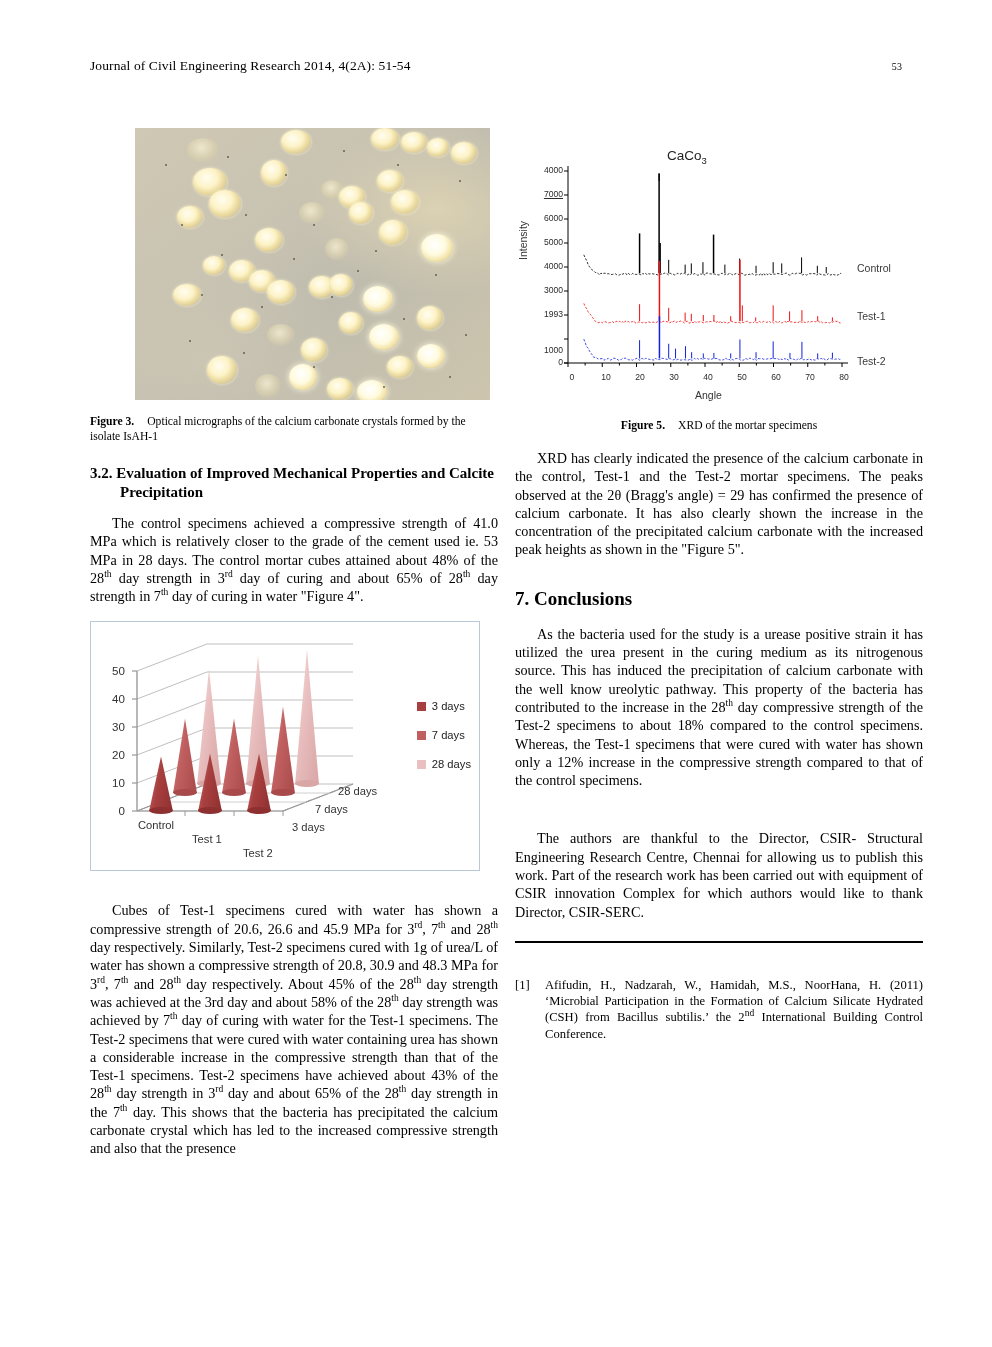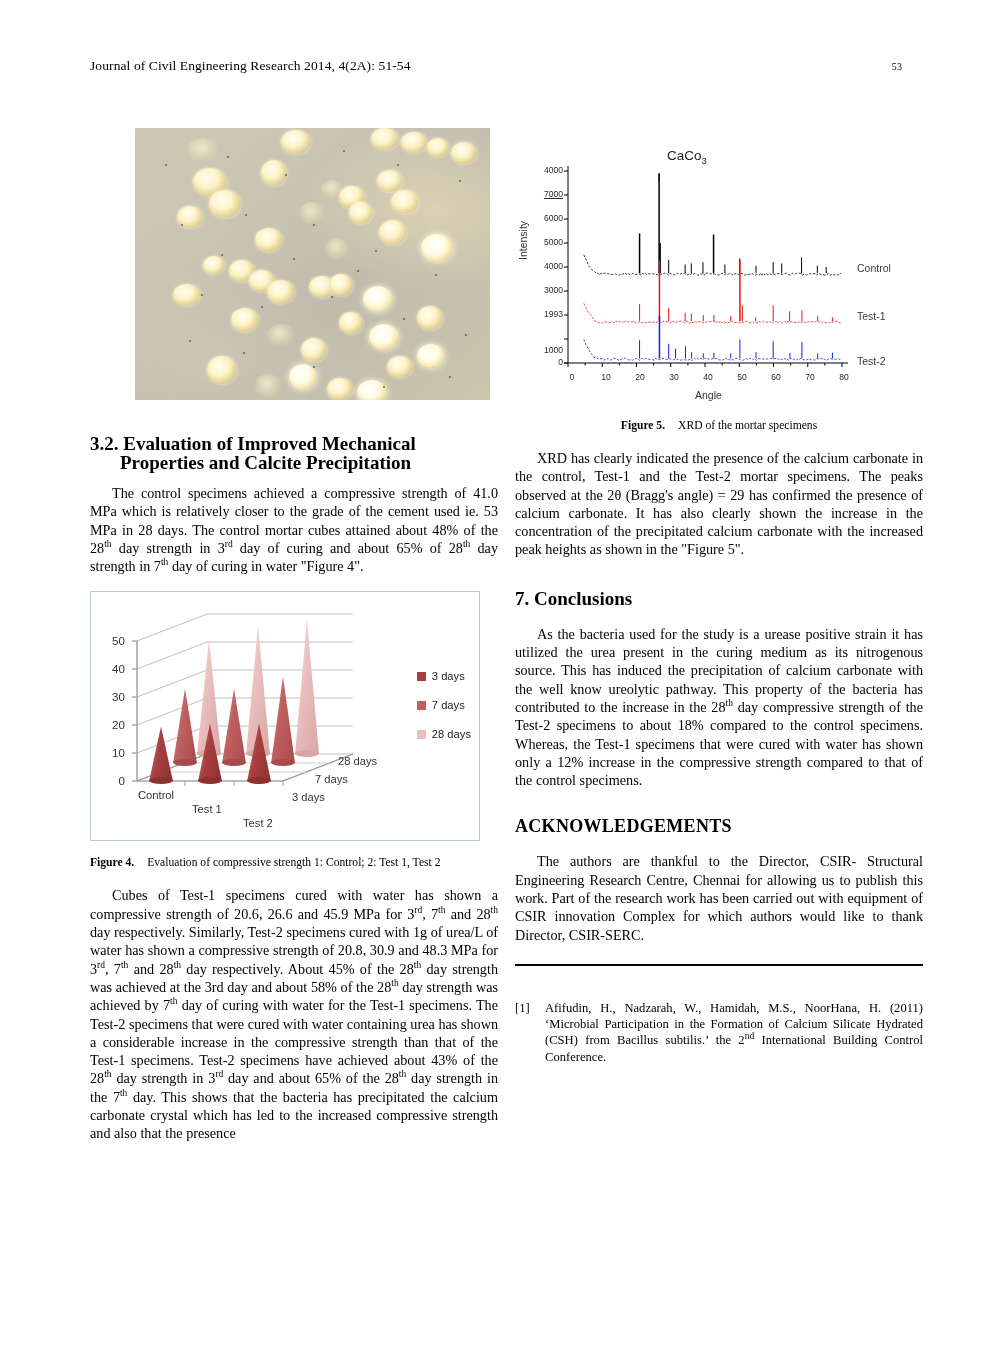--- a/index.html
+++ b/index.html
@@ -32,21 +32,21 @@
     font-size:14.2px;
     line-height:18.3px;
     text-align:justify;
     text-indent:22px;
     hyphens:none;
   }
   p.noind{text-indent:0;}
   sup{font-size:9.5px;vertical-align:super;line-height:0;}
 
   .sec-head{
-    font-size:19px;font-weight:bold;margin:0;
+    font-size:15px;font-weight:bold;margin:0;
     line-height:19px;
   }
   .sec-head-num{font-weight:bold;}
   .sec-head.indent2{padding-left:30px;text-indent:-30px;}
 
   .h-big{
     font-size:19px;font-weight:bold;margin:0;line-height:24px;
   }
   .h-caps{
     font-size:18px;font-weight:bold;margin:0;line-height:23px;
@@ -238,20 +238,23 @@
         <div class="speck" style="left:248px;top:258px;"></div>
         <div class="speck" style="left:314px;top:248px;"></div>
         <div class="speck" style="left:86px;top:126px;"></div>
         <div class="speck" style="left:158px;top:130px;"></div>
         <div class="speck" style="left:222px;top:142px;"></div>
       </div>
     </div>
 
     <div style="height:14px;"></div>
 
+    <p class="caption">
+      <span class="fignum">Figure 3.</span><span class="gap"></span><span>Optical micrographs of the calcium carbonate crystals formed by the isolate IsAH-1</span>
+    </p>
 
     <div style="height:20px;"></div>
 
     <p class="sec-head indent2">
       <span class="sec-head-num">3.2.</span>
       <span>Evaluation of Improved Mechanical Properties and Calcite Precipitation</span>
     </p>
 
     <div style="height:12px;"></div>
 
@@ -371,23 +374,20 @@
           <div class="li">
             <span class="sw" style="background:#e9bfbf;"></span>
             <span>28 days</span>
           </div>
         </div>
       </div>
     </div>
 
     <div style="height:14px;"></div>
 
-    <p class="caption">
-      <span class="fignum">Figure 4.</span><span class="gap"></span><span>Evaluation of compressive strength 1: Control; 2: Test 1, Test 2</span>
-    </p>
 
     <div style="height:16px;"></div>
 
     <p class="body"><span>Cubes of Test-1 specimens cured with water has shown a compressive strength of 20.6, 26.6 and 45.9 MPa for 3</span><sup>rd</sup><span>, 7</span><sup>th</sup><span> and 28</span><sup>th</sup><span> day respectively. Similarly, Test-2 specimens cured with 1g of urea/L of water has shown a compressive strength of 20.8, 30.9 and 48.3 MPa for 3</span><sup>rd</sup><span>, 7</span><sup>th</sup><span> and 28</span><sup>th</sup><span> day respectively. About 45% of the 28</span><sup>th</sup><span> day strength was achieved at the 3rd day and about 58% of the 28</span><sup>th</sup><span> day strength was achieved by 7</span><sup>th</sup><span> day of curing with water for the Test-1 specimens. The Test-2 specimens that were cured with water containing urea has shown a considerable increase in the compressive strength than that of the Test-1 specimens. Test-2 specimens have achieved about 43% of the 28</span><sup>th</sup><span> day strength in 3</span><sup>rd</sup><span> day and about 65% of the 28</span><sup>th</sup><span> day strength in the 7</span><sup>th</sup><span> day. This shows that the bacteria has precipitated the calcium carbonate crystal which has led to the increased compressive strength and also that the presence</span></p>
 
   </div>
 
   <div class="col col-right">
 
 
@@ -520,21 +520,20 @@
     <div style="height:28px;"></div>
 
     <p class="h-big">7. Conclusions</p>
 
     <div style="height:14px;"></div>
 
     <p class="body"><span>As the bacteria used for the study is a urease positive strain it has utilized the urea present in the curing medium as its nitrogenous source. This has induced the precipitation of calcium carbonate with the well know ureolytic pathway. This property of the bacteria has contributed to the increase in the 28</span><sup>th</sup><span> day compressive strength of the Test-2 specimens to about 18% compared to the control specimens. Whereas, the Test-1 specimens that were cured with water has shown only a 12% increase in the compressive strength compared to that of the control specimens.</span></p>
 
     <div style="height:26px;"></div>
 
-    <p class="h-caps">ACKNOWLEDGEMENTS</p>
 
     <div style="height:14px;"></div>
 
     <p class="body">The authors are thankful to the Director, CSIR- Structural Engineering Research Centre, Chennai for allowing us to publish this work. Part of the research work has been carried out with equipment of CSIR innovation Complex for which authors would like to thank Director, CSIR-SERC.</p>
 
     <div style="height:20px;"></div>
 
     <hr class="rule">
 
     <div style="height:20px;"></div>

